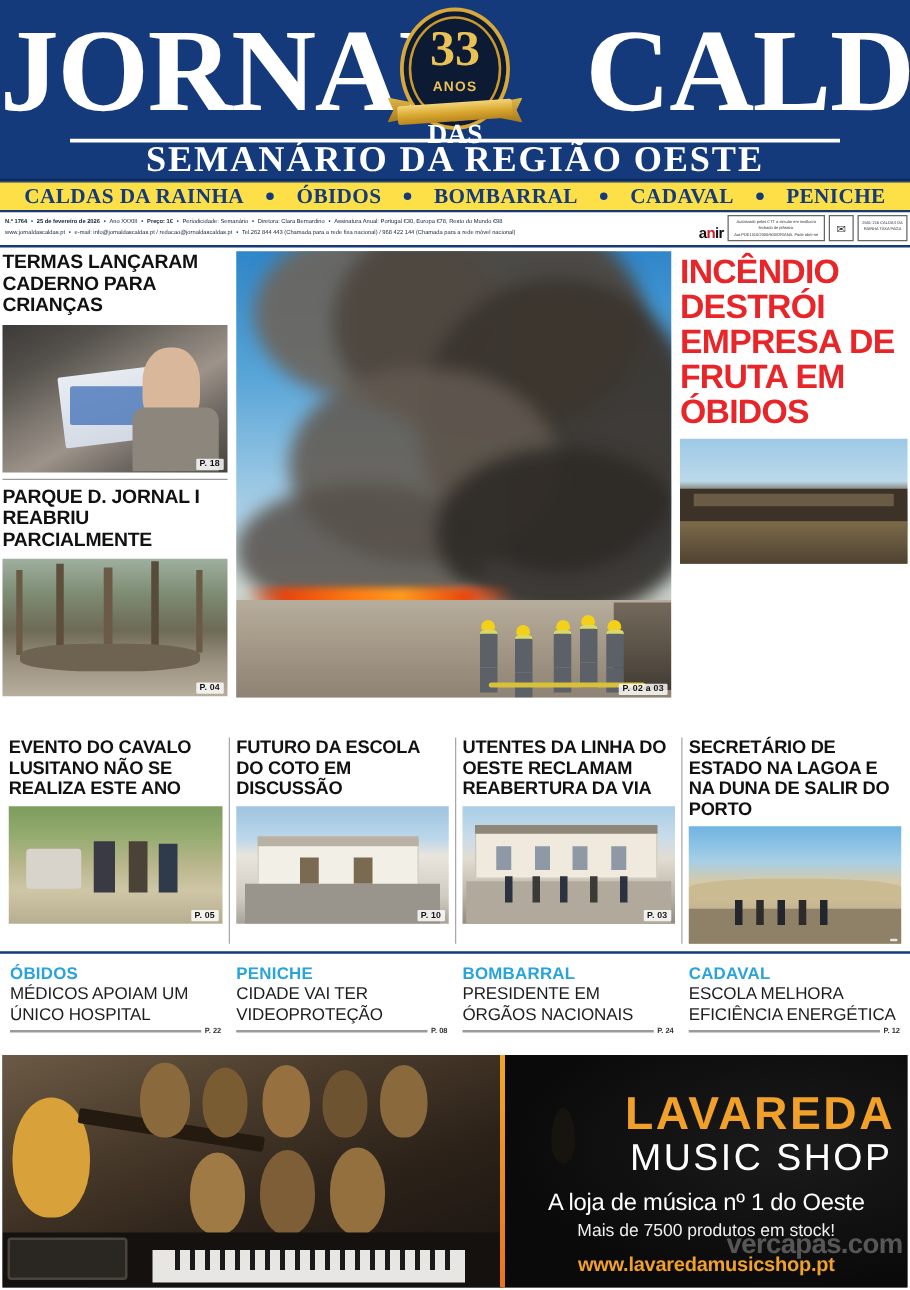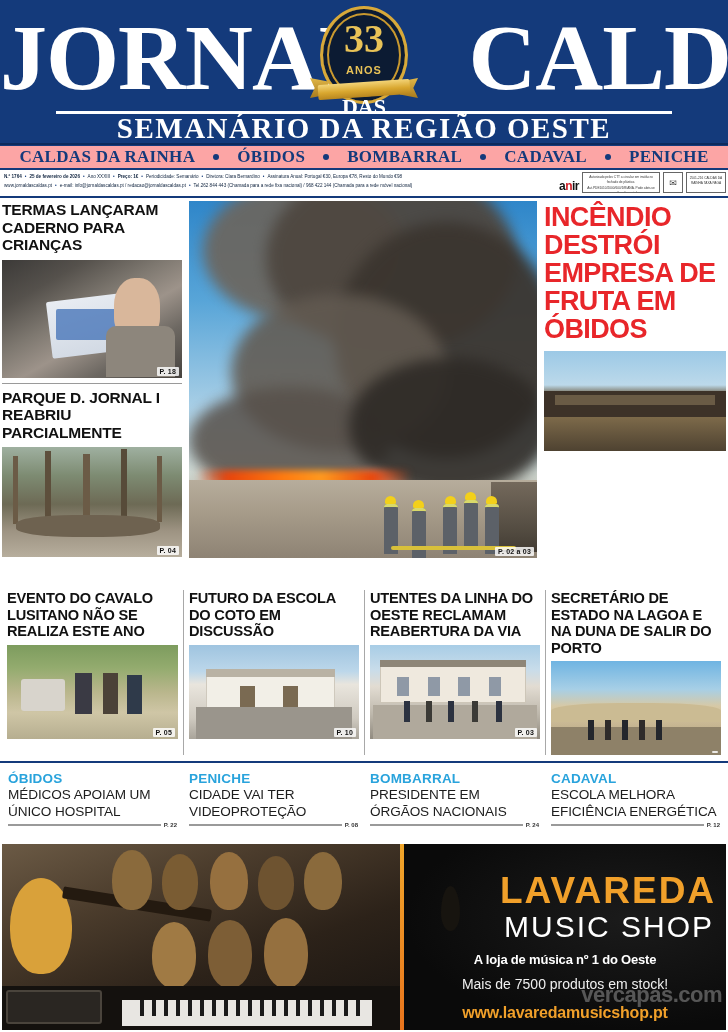--- a/index.html
+++ b/index.html
@@ -92,21 +92,21 @@
   .seal-das {
     position: absolute; left: 8px; top: 88px; width: 88px;
     text-align: center;
     font-family: "Liberation Serif", serif;
     font-weight: bold; font-size: 22px;
     color: #ffffff;
   }
 
   
   .citybar {
-    height: 25px; background: #fca5a5;
+    height: 25px; background: #fde047;
     border-top: 1px solid #143a7b;
     border-bottom: 2px solid #143a7b;
     display: flex; align-items: center; justify-content: center;
     gap: 18px;
   }
   .citybar span.city {
     font-family: "Liberation Serif", serif;
     font-weight: bold; font-size: 17px;
     color: #143a7b; letter-spacing: 0.3px;
   }
@@ -282,21 +282,21 @@
     font-family: "Liberation Sans", sans-serif;
   }
   .ad-brand2 {
     position: absolute; left: 100px; top: 66px;
     font-size: 30px; letter-spacing: 2px; color: #ffffff;
     font-family: "Liberation Sans", sans-serif;
   }
   .ad-tag {
     position: absolute; left: 0; top: 108px; width: 322px;
     text-align: center; color: #ffffff;
-    font-weight: bold; font-size: 13px; letter-spacing: -0.2px;
+    font-weight: normal; font-size: 19px; letter-spacing: -0.2px;
   }
   .ad-sub {
     position: absolute; left: 0; top: 132px; width: 322px;
     text-align: center; color: #efefef; font-size: 14px;
   }
   .ad-url {
     position: absolute; left: 0; top: 160px; width: 322px;
     text-align: center; color: #f1a02a;
     font-weight: bold; font-size: 16px; letter-spacing: -0.2px;
   }

